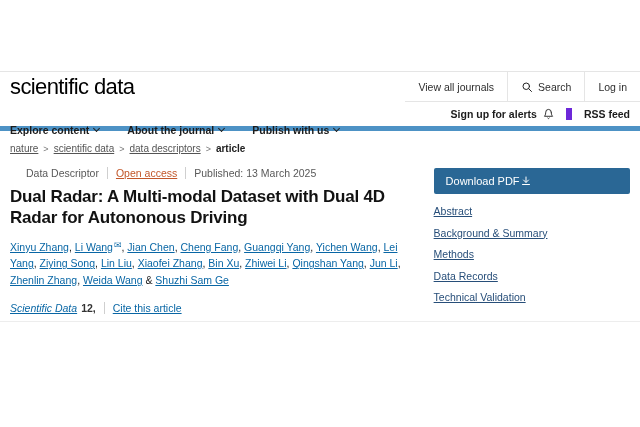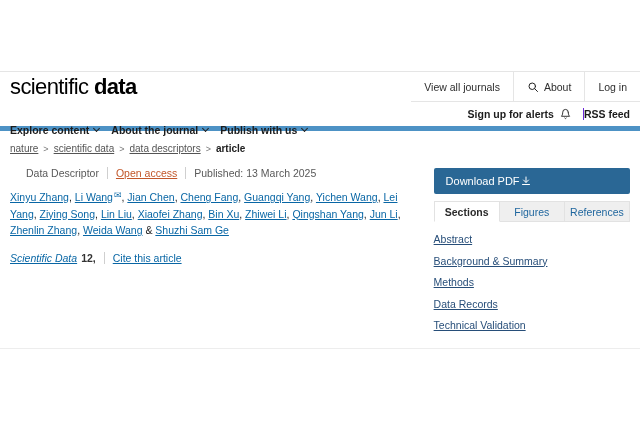--- a/index.html
+++ b/index.html
@@ -5,34 +5,34 @@
   * { box-sizing: border-box; margin: 0; padding: 0; }
   html,body { background:#fff; }
   body { width:640px; height:427px; font-family:"Liberation Sans", sans-serif; color:#222; overflow:hidden; }
   .page { width:640px; height:427px; position:relative; background:#fff; }
   .pre-header { height:71px; }
   .site-header { border-top:1px solid #e5e5e5; }
 
   
   .header-top { display:flex; align-items:stretch; height:30px; padding-left:10px; }
   .logo { align-self:center; font-size:22px; letter-spacing:-0.6px; color:#000; text-decoration:none; white-space:nowrap; }
-  .logo .bold { font-weight:700; }
+  .logo .bold { font-weight:400; }
   .header-top-right { margin-left:auto; display:flex; align-items:stretch; border-bottom:1px solid #e5e5e5; }
   .hcell { display:flex; align-items:center; padding:0 13px; font-size:10.5px; color:#2e2e2e; text-decoration:none; white-space:nowrap; }
   .hcell + .hcell { border-left:1px solid #e5e5e5; }
   .hcell svg { margin-right:5px; }
 
   
   .header-nav { display:flex; align-items:center; height:24px; padding:0 10px; font-size:10.5px; font-weight:700; color:#1c1c1c; }
-  .nav-left { display:flex; gap:12px;margin-top:32px; }
+  .nav-left { display:flex; gap:28px;margin-top:32px; }
   .nav-item { display:flex; align-items:center; gap:5px; color:#1c1c1c; text-decoration:none; }
   .chev { display:inline-block; width:5px; height:5px; border-right:1.5px solid #222; border-bottom:1.5px solid #222; transform:rotate(45deg); margin-top:-3px; }
   .nav-right { margin-left:auto; display:flex; align-items:center; }
   .alerts-link { display:flex; align-items:center; gap:6px; padding-right:12px; color:#1c1c1c; text-decoration:none; }
-  .rss-link { border-left:1px solid #6d28d9; color:#1c1c1c; text-decoration:none; }
+  .rss-link { border-left:6px solid #6d28d9; padding-left:12px; color:#1c1c1c; text-decoration:none; }
   .blue-bar { height:5px; background:#4d92c5; }
 
   
   .content { display:flex; gap:21px; padding:10px 10px 7px; border-bottom:1px solid #ededed; }
   .main-col { width:410px; }
   .side-col { width:200px; }
 
   .breadcrumb { font-size:10px; color:#555; margin-top:2px; }
   .breadcrumb a { color:#545454; text-decoration:underline; }
   .crumb-sep { margin:0 5px; color:#777; font-size:9px; }
@@ -78,21 +78,21 @@
       <a class="logo"><span>scientific</span> <span class="bold">data</span></a>
       <div class="header-top-right">
         <a class="hcell">
             <span>View all journals</span>
           </a>
         <a class="hcell">
           <svg width="12" height="12" viewBox="0 0 24 24" fill="none" stroke="#222" stroke-width="2" stroke-linecap="round">
               <circle cx="10.5" cy="10.5" r="6.5"></circle>
               <line x1="15.5" y1="15.5" x2="21" y2="21"></line>
             </svg>
-          <span>About</span>
+          <span>Search</span>
         </a>
         <a class="hcell">
             <span>Log in</span>
           </a>
       </div>
     </div>
     <div class="header-nav">
       <div class="nav-left">
           <a class="nav-item">Explore content<span class="chev"></span></a>
           <a class="nav-item">About the journal<span class="chev"></span></a>
@@ -117,20 +117,21 @@
       <nav class="breadcrumb"><a>nature</a><span class="crumb-sep">&gt;</span><a>scientific data</a><span class="crumb-sep">&gt;</span><a>data descriptors</a><span class="crumb-sep">&gt;</span><span class="crumb-current">article</span></nav>
 
       <div class="meta-row">
         <span>Data Descriptor</span>
         <span class="vsep"></span>
         <a class="open-access">Open access</a>
         <span class="vsep"></span>
         <span>Published: 13 March 2025</span>
       </div>
 
+      <h1 class="article-title">Dual Radar: A Multi-modal Dataset with Dual 4D Radar for Autononous Driving</h1>
 
       <p class="authors-list"><a>Xinyu Zhang</a>, <a>Li Wang</a><span class="email-icon">✉</span>, <a>Jian Chen</a>, <a>Cheng Fang</a>, <a>Guangqi Yang</a>, <a>Yichen Wang</a>, <a>Lei Yang</a>, <a>Ziying Song</a>, <a>Lin Liu</a>, <a>Xiaofei Zhang</a>, <a>Bin Xu</a>, <a>Zhiwei Li</a>, <a>Qingshan Yang</a>, <a>Jun Li</a>, <a>Zhenlin Zhang</a>, <a>Weida Wang</a> &amp; <a>Shuzhi Sam Ge</a></p>
 
       <div class="journal-line">
         <a class="journal-name">Scientific Data</a>
         <span class="journal-vol">12,</span>
         <span class="vsep"></span>
         <a class="blue-link">Cite this article</a>
       </div>
 
@@ -138,25 +139,20 @@
 
     <div class="side-col">
       <button class="download-btn">
         <span>Download PDF</span>
         <svg width="12" height="12" viewBox="0 0 24 24" fill="none" stroke="#fff" stroke-width="2" stroke-linecap="round" stroke-linejoin="round">
             <path d="M12 4v10"></path>
             <path d="M7 10l5 5 5-5"></path>
             <path d="M5 19h14"></path>
           </svg>
       </button>
-      <div class="tabs">
-          <div class="tab active">Sections</div>
-          <div class="tab">Figures</div>
-          <div class="tab">References</div>
-        </div>
       <ul class="side-sections">
           <li><a>Abstract</a></li>
           <li><a>Background &amp; Summary</a></li>
           <li><a>Methods</a></li>
           <li><a>Data Records</a></li>
           <li><a>Technical Validation</a></li>
         </ul>
     </div>
   </div>
 </div>

